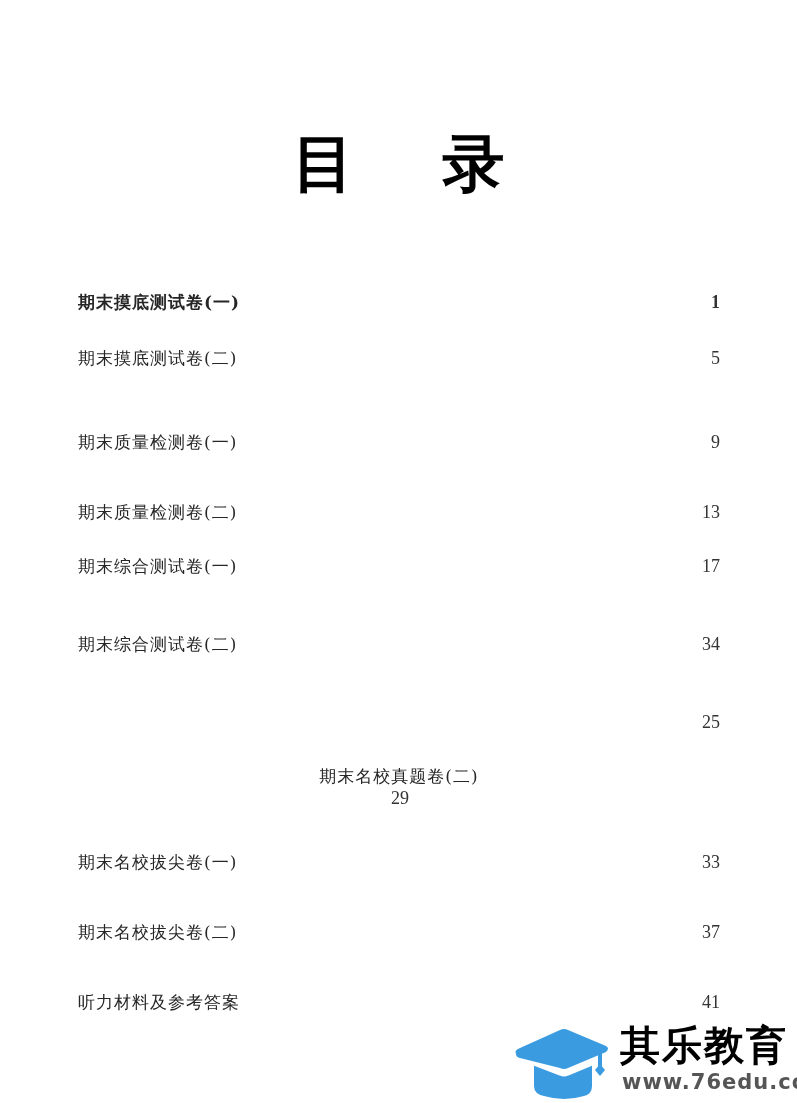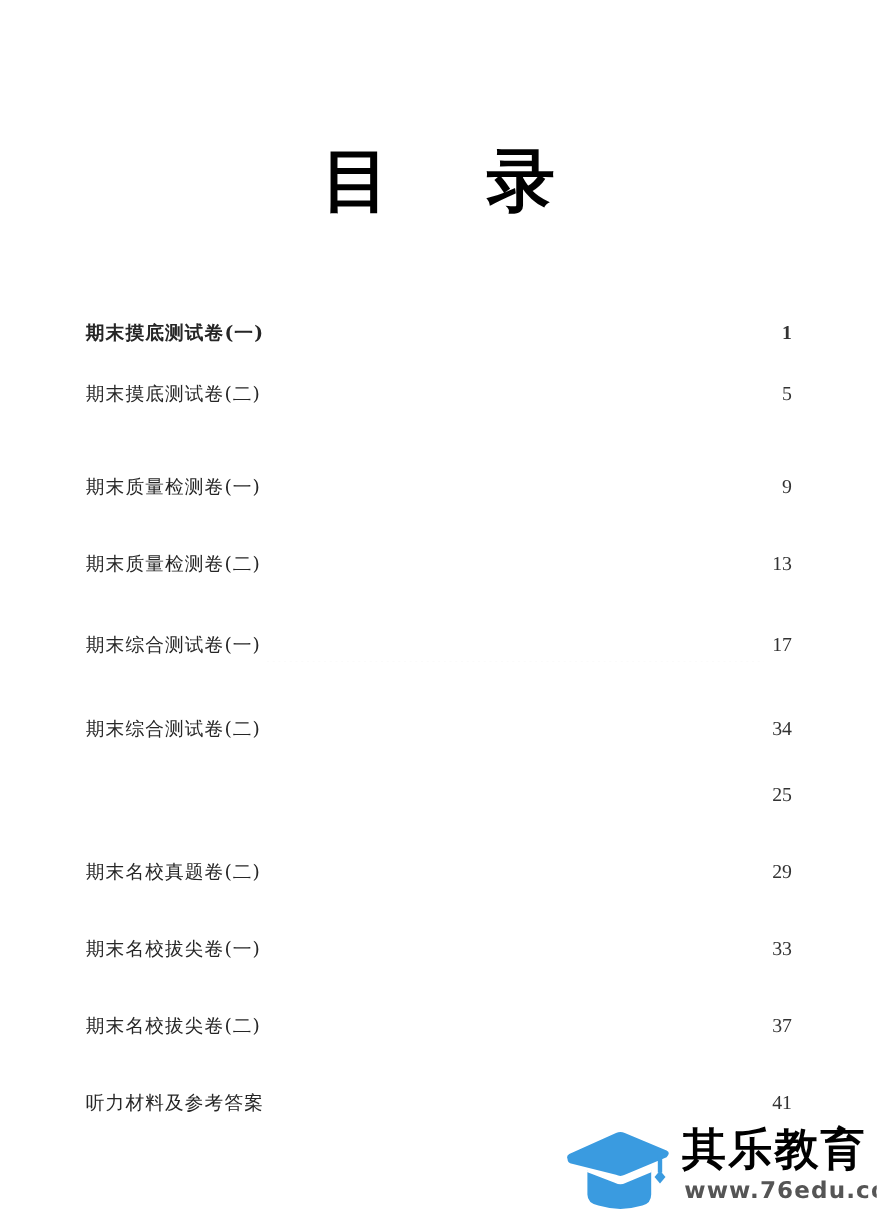--- a/index.html
+++ b/index.html
@@ -132,35 +132,35 @@
   <div class="toc-row" style="top:140px;">
     <span class="toc-label">期末质量检测卷(一)</span>
     <span class="toc-leader gap"></span>
     <span class="toc-page">9</span>
   </div>
   <div class="toc-row" style="top:210px;">
     <span class="toc-label">期末质量检测卷(二)</span>
     <span class="toc-leader"></span>
     <span class="toc-page">13</span>
   </div>
-  <div class="toc-row" style="top:284px;">
+  <div class="toc-row" style="top:264px;">
     <span class="toc-label">期末综合测试卷(一)</span>
     <span class="toc-leader"></span>
     <span class="toc-page">17</span>
   </div>
-  <div class="toc-row" style="top:360px;gap:21px;">
+  <div class="toc-row" style="top:342px;gap:21px;">
     <span class="toc-label">期末综合测试卷(二)</span>
     <span class="toc-leader"></span>
     <span class="toc-page">34</span>
   </div>
   <div class="toc-row" style="top:420px;">
     <span class="toc-leader"></span>
     <span class="toc-page">25</span>
   </div>
-  <div class="toc-row" style="top:490px;">
+  <div class="toc-row" style="top:478px;flex-direction:column;">
     <span class="toc-label">期末名校真题卷(二)</span>
     <span class="toc-leader"></span>
     <span class="toc-page">29</span>
   </div>
   <div class="toc-row" style="top:560px;">
     <span class="toc-label">期末名校拔尖卷(一)</span>
     <span class="toc-leader"></span>
     <span class="toc-page">33</span>
   </div>
   <div class="toc-row" style="top:630px;">

